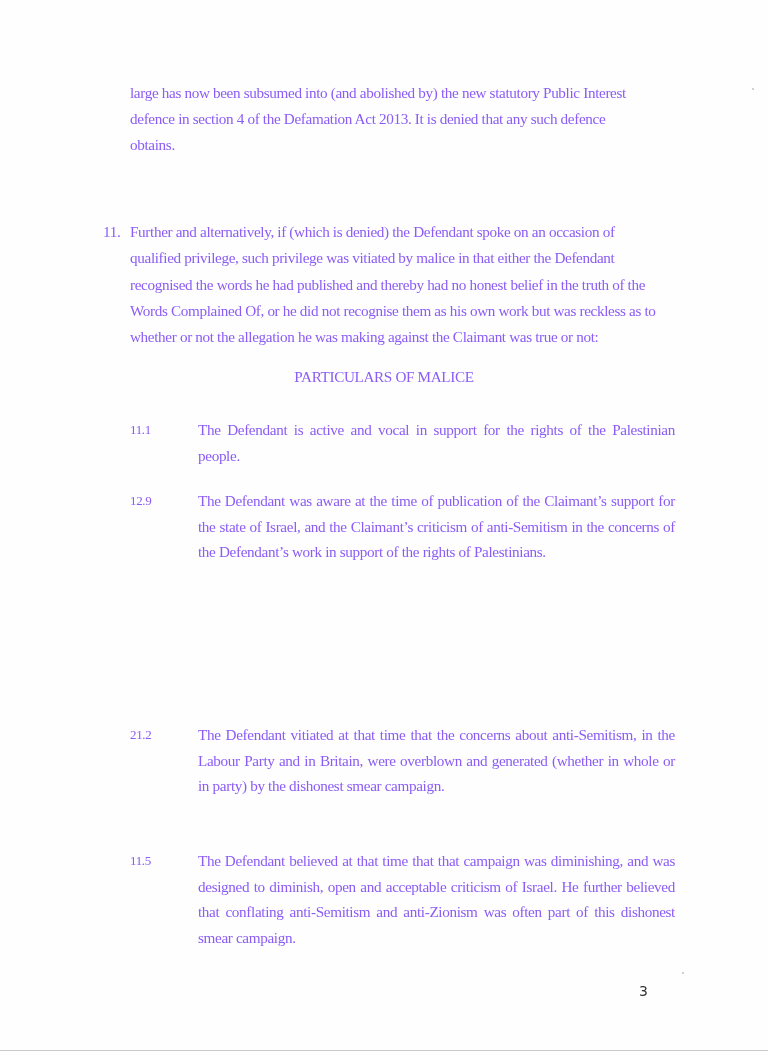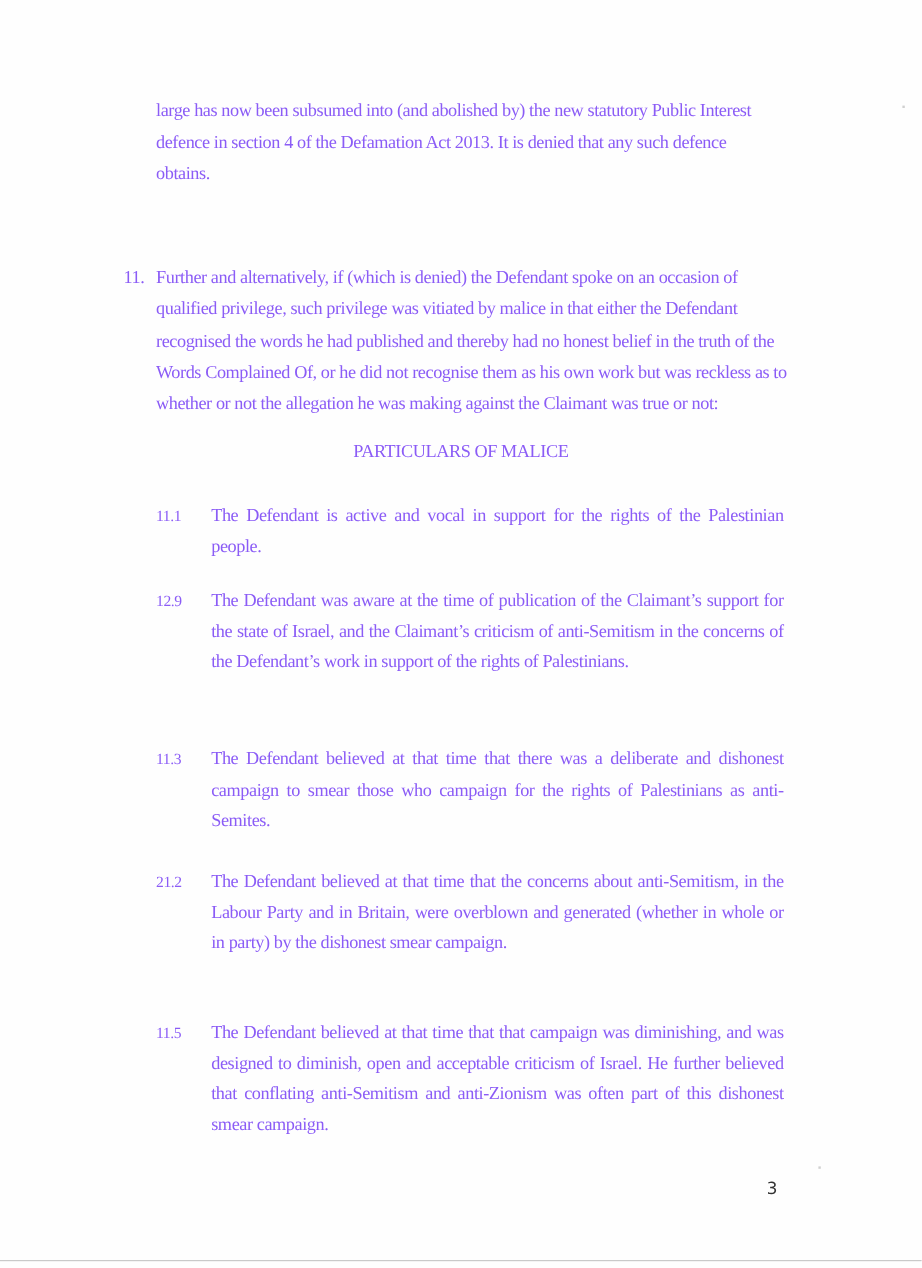--- a/index.html
+++ b/index.html
@@ -6,21 +6,21 @@
   body { width: 768px; height: 1057px; position: relative; overflow: hidden; }
   .page { position: absolute; left: 0; top: 0; width: 768px; height: 1057px; background: #fefefe; }
   .txt { font-family: Liberation Serif, serif; font-size: 15.2px; color: #8b5cf6; letter-spacing: -0.35px; }
   .cont { position: absolute; left: 130px; top: 80px; width: 500px; line-height: 26px; }
   .para11 { position: absolute; left: 103px; top: 187px; width: 560px; line-height: 26.3px; margin-top: 32px; }
   .para11 .num { position: absolute; left: 0; top: 0; }
   .para11 .body { margin-left: 27px; width: 530px; }
   .heading { position: absolute; left: 0; width: 768px; top: 366px; text-align: center; line-height: 22px; }
   .sub { position: absolute; left: 130px; width: 520px; line-height: 25.5px; }
   .sub .snum { position: absolute; left: 0; top: 0; font-size: 13px; }
-  .sub .sbody { margin-left: 46px; width: 477px; text-align: justify; }
+  .sub .sbody { margin-left: 68px; width: 477px; text-align: justify; }
   .pagenum { position: absolute; left: 639px; top: 983px; font-family: "DejaVu Sans", "Liberation Sans", sans-serif; font-size: 14px; color: #333; }
   .rule { position: absolute; left: 0; top: 1050px; width: 768px; height: 1px; background: #c9c9c9; }
   .speck { position: absolute; width: 2px; height: 2px; background: #d0d0d0; }
 </style>
 </head>
 <body>
 
 <div class="page">
 
   <div class="txt cont">large has now been subsumed into (and abolished by) the new statutory Public Interest defence in section 4 of the Defamation Act 2013. It is denied that any such defence obtains.</div>
@@ -35,28 +35,24 @@
   <div class="txt sub" style="top:417px;">
     <span class="snum">11.1</span>
     <div class="sbody">The Defendant is active and vocal in support for the rights of the Palestinian people.</div>
   </div>
 
   <div class="txt sub" style="top:488px;">
     <span class="snum">12.9</span>
     <div class="sbody">The Defendant was aware at the time of publication of the Claimant’s support for the state of Israel, and the Claimant’s criticism of anti-Semitism in the concerns of the Defendant’s work in support of the rights of Palestinians.</div>
   </div>
 
-  <div class="txt sub" style="top:620px;">
-    <span class="snum">11.3</span>
-    <div class="sbody">The Defendant believed at that time that there was a deliberate and dishonest campaign to smear those who campaign for the rights of Palestinians as anti-Semites.</div>
-  </div>
 
   <div class="txt sub" style="top:722px;">
     <span class="snum">21.2</span>
-    <div class="sbody">The Defendant believed at that time that the concerns about anti-Semitism, in the Labour Party and in Britain, were overblown and generated (whether in whole or in party) by the dishonest smear campaign.</div>
+    <div class="sbody">The Defendant vitiated at that time that the concerns about anti-Semitism, in the Labour Party and in Britain, were overblown and generated (whether in whole or in party) by the dishonest smear campaign.</div>
   </div>
 
   <div class="txt sub" style="top:848px;">
     <span class="snum">11.5</span>
     <div class="sbody">The Defendant believed at that time that that campaign was diminishing, and was designed to diminish, open and acceptable criticism of Israel. He further believed that conflating anti-Semitism and anti-Zionism was often part of this dishonest smear campaign.</div>
   </div>
 
   <div class="pagenum">3</div>
 
   <div class="speck" style="left:752px; top:88px;"></div>

